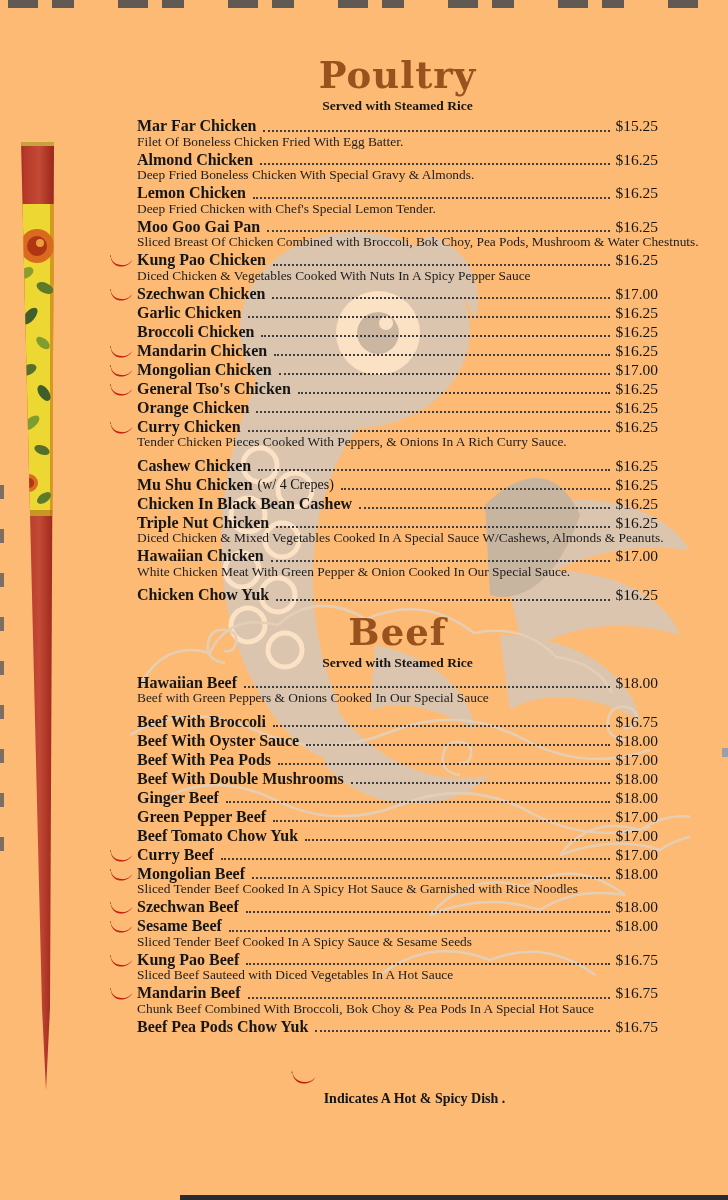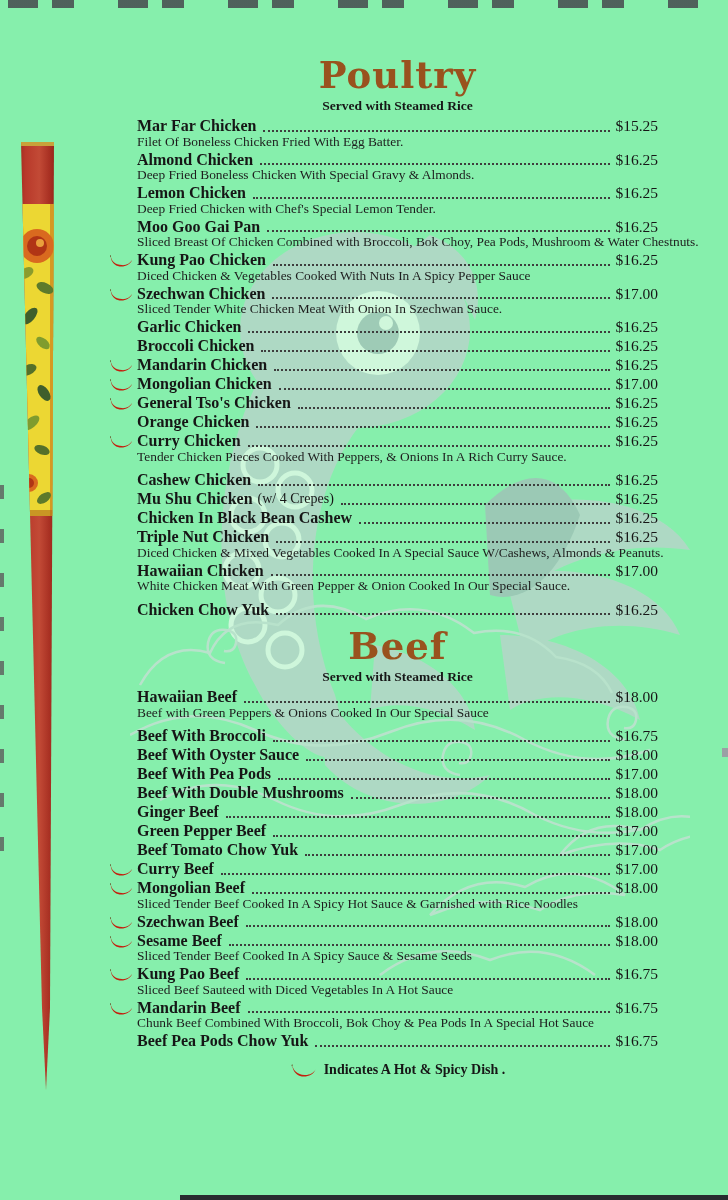--- a/index.html
+++ b/index.html
@@ -1,18 +1,18 @@
 <!DOCTYPE html>
 <html style="--heading-color: #99521e;"><head>
 <meta charset="utf-8">
 <style>
   html,body { margin:0; padding:0; }
   .page {
     position:relative; width:728px; height:1200px;
-    background:#86efac; overflow:hidden;
+    background:#fdba74; overflow:hidden;
     font-family:"Liberation Serif", serif; color:#161616;
   }
   
   .top-cutoff {
     position:absolute; top:0; left:8px; width:700px; height:8px;
     background:
       repeating-linear-gradient(90deg,#45484d 0 30px, transparent 30px 44px, #45484d 44px 66px, transparent 66px 110px);
     opacity:.85;
   }
   .bottom-cutoff { position:absolute; bottom:0; left:180px; right:0; height:5px; background:#282b2f; }
@@ -44,21 +44,21 @@
   .item-name { font-weight:bold; font-size:16px; white-space:nowrap; }
   .item-note { font-size:14px; margin-left:5px; white-space:nowrap; }
   .leader { flex:1 1 auto; min-width:18px; border-bottom:2px dotted #3d3d3d; margin:0 5px 3px 7px; }
   .item-price { font-size:15.5px; white-space:nowrap; }
   .item-desc { font-size:13.4px; line-height:14.5px; white-space:nowrap; color:#1d1d1d; }
   .chili { position:absolute; left:-28px; top:3px; width:24px; height:13px; }
   .chili svg, .footer-chili svg { display:block; width:100%; height:100%; }
 
   .footer { margin-top:12px; display:flex; justify-content:center; align-items:center; gap:7px; }
   .footer-chili { width:27px; height:14px; }
-  .footer-text { font-weight:bold; font-size:14px; }
+  .footer-text { font-weight:bold; font-size:14px;margin-top:44px; }
 </style>
 </head>
 <body>
 
 <div class="page">
 
   <div class="top-cutoff"></div>
   <div class="left-marks"></div>
   <div class="bottom-cutoff"></div>
   <div class="right-mark"></div>
@@ -219,21 +219,20 @@
         <svg viewBox="0 0 26 14">
           <path d="M2 1.5 C2 7.5 7 11.5 14 12 C19 12.3 23 10 25 6.5 C23 12 15.5 15 9.5 13 C4.5 11.2 1.5 6.5 2 1.5 Z" fill="#c41f0e"></path>
           <path d="M2 1.5 C1 1 0.8 2.5 1.6 3.5 C2 2.6 2.2 2 2 1.5 Z" fill="#5a3a10"></path>
         </svg>
       </span>
       <span class="item-name">Szechwan Chicken</span>
 
       <span class="leader"></span>
       <span class="item-price">$17.00</span>
     </div>
-    <div class="item-desc">Sliced Tender White Chicken Meat With Onion In Szechwan Sauce.</div>
   </div>
 
   <div class="item">
     <div class="item-line">
 
       <span class="item-name">Garlic Chicken</span>
 
       <span class="leader"></span>
       <span class="item-price">$16.25</span>
     </div>

